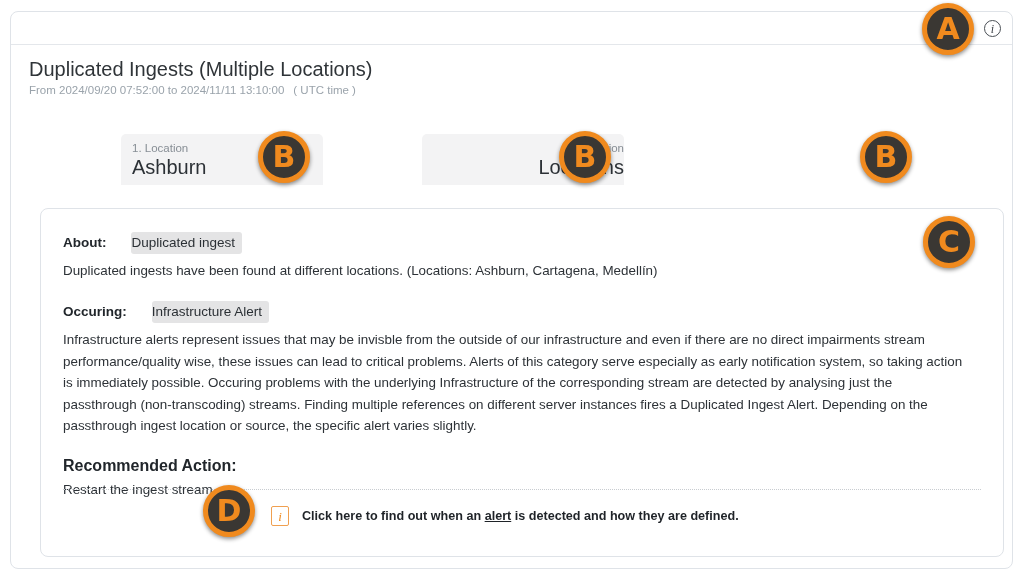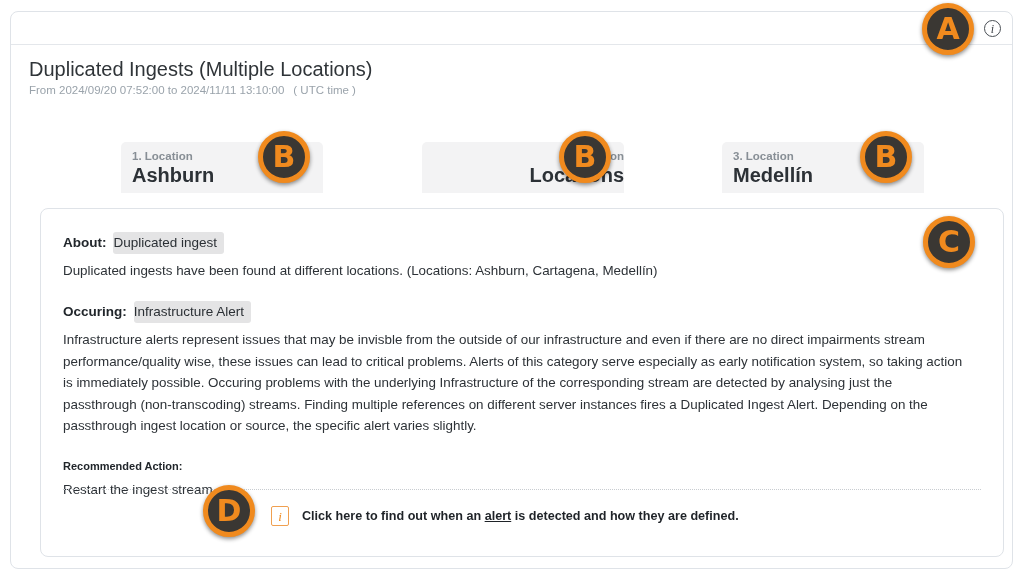--- a/index.html
+++ b/index.html
@@ -80,28 +80,27 @@
   
   .locations-row {
     position: absolute;
     left: 100px;
     top: 118px;
     width: 820px;
     height: 52px;
   }
   .location-box {
     position: absolute;
-    top: 12px;
+    top: 4px;
     width: 202px;
     height: 51px;
     background: #f3f3f4;
     border-radius: 5px 5px 0 0;
     box-sizing: border-box;
     padding: 6px 0 0 11px;
-    font-weight: bold;
   }
   .loc-1 { left: 10px; }
   .loc-2 { left: 311px; text-align: right; }
   .loc-3 { left: 611px; }
   .loc-label {
     font-size: 11.5px;
     color: #878e95;
     line-height: 16px;
   }
   .loc-value {
@@ -126,21 +125,21 @@
   .inner-pad {
     position: absolute;
     left: 22px;
     top: 23px;
     right: 22px;
   }
 
   .kv-line {
     display: flex;
     align-items: center;
-    gap: 7px;
+    gap: 25px;
     line-height: 20px;
   }
   .kv-key {
     font-size: 13.5px;
     font-weight: bold;
     color: #21262b;
   }
   .pill {
     display: inline-block;
     background: #e4e4e5;
@@ -152,21 +151,21 @@
   }
   .body-text {
     font-size: 13.4px;
     color: #2d3237;
     line-height: 21.4px;
     margin-top: 6px;
     max-width: 900px;
   }
   .gap-block { margin-top: 20px; }
   .rec-head {
-    font-size: 11px;
+    font-size: 16px;
     font-weight: bold;
     color: #21262b;
     line-height: 20px;
   }
   .rec-body {
     font-size: 13.4px;
     color: #2d3237;
     line-height: 21px;
     margin-top: 3px;
   }
@@ -257,24 +256,20 @@
     <div class="location-box loc-1">
       <div class="loc-label">1. Location</div>
       <div class="loc-value">Ashburn</div>
     </div>
 
     <div class="location-box loc-2">
       <div class="loc-label">2. Location</div>
       <div class="loc-value">Locations</div>
     </div>
 
-    <div class="location-box loc-3">
-      <div class="loc-label">3. Location</div>
-      <div class="loc-value">Medellín</div>
-    </div>
 
   </div>
 
   <div class="inner-card">
     <div class="inner-pad">
 
       <div class="kv-line">
         <span class="kv-key">About:</span>
         <span class="pill">Duplicated ingest</span>
       </div>

